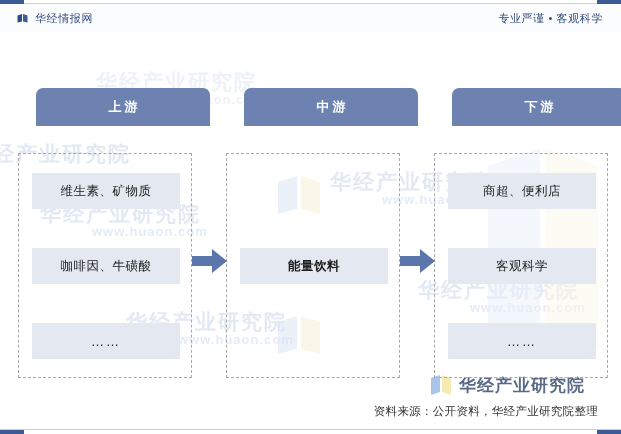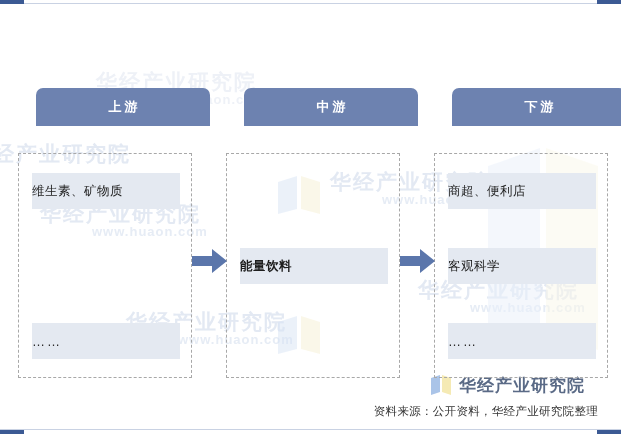--- a/index.html
+++ b/index.html
@@ -161,20 +161,21 @@
   }
 
   .chip {
     position: absolute;
     left: 13px;
     width: 148px;
     height: 36px;
     background: #e4e9f1;
     display: flex;
     align-items: center;
+    justify-content: center;
   }
   .chip-text {
     font-size: 12.5px;
     color: #1d1d1d;
     letter-spacing: 0.5px;
     white-space: nowrap;
   }
   .chip-dots .chip-text {
     letter-spacing: 2px;
     font-size: 13px;
@@ -248,20 +249,32 @@
 </style>
 </head>
 <body>
 
 <div id="page">
 
   <div class="top-rule"></div>
   <div class="top-accent-left"></div>
   <div class="top-accent-right"></div>
 
+  <div class="header-bar">
+    <div class="brand">
+      <span>
+        <svg class="brand-mark" viewBox="0 0 26 26" xmlns="http://www.w3.org/2000/svg">
+          <path d="M12 4 L3 7 L3 21 L12 19 Z" fill="#2f4a7e"></path>
+          <path d="M14 4 L23 7 L23 21 L14 19 Z" fill="#3f5c94"></path>
+        </svg>
+      </span>
+      <span class="brand-name">华经情报网</span>
+    </div>
+    <div class="tagline">专业严谨 • 客观科学</div>
+  </div>
 
 
   <div class="wm wm-big wm-ghost" style="left:96px;  top:68px;">华经产业研究院</div>
   <div class="wm wm-url wm-ghost" style="left:150px; top:92px;">www.huaon.com</div>
   <div class="wm wm-big" style="left:40px;  top:200px;">华经产业研究院</div>
   <div class="wm wm-url" style="left:92px;  top:224px;">www.huaon.com</div>
   <div class="wm wm-big" style="left:330px; top:168px;">华经产业研究院</div>
   <div class="wm wm-url" style="left:382px; top:192px;">www.huaon.com</div>
   <div class="wm wm-big" style="left:126px; top:308px;">华经产业研究院</div>
   <div class="wm wm-url" style="left:178px; top:332px;">www.huaon.com</div>
@@ -291,20 +304,23 @@
   <div class="stage">
 
     <div class="column col-up">
       <div class="col-header">
         <span class="col-header-text">上游</span>
       </div>
       <div class="col-body">
         <div class="chip chip-r0">
           <span class="chip-text">维生素、矿物质</span>
         </div>
+        <div class="chip chip-r1">
+          <span class="chip-text">咖啡因、牛磺酸</span>
+        </div>
         <div class="chip chip-r2 chip-dots">
           <span class="chip-text">……</span>
         </div>
       </div>
     </div>
 
     <div class="column col-mid">
       <div class="col-header">
         <span class="col-header-text">中游</span>
       </div>

